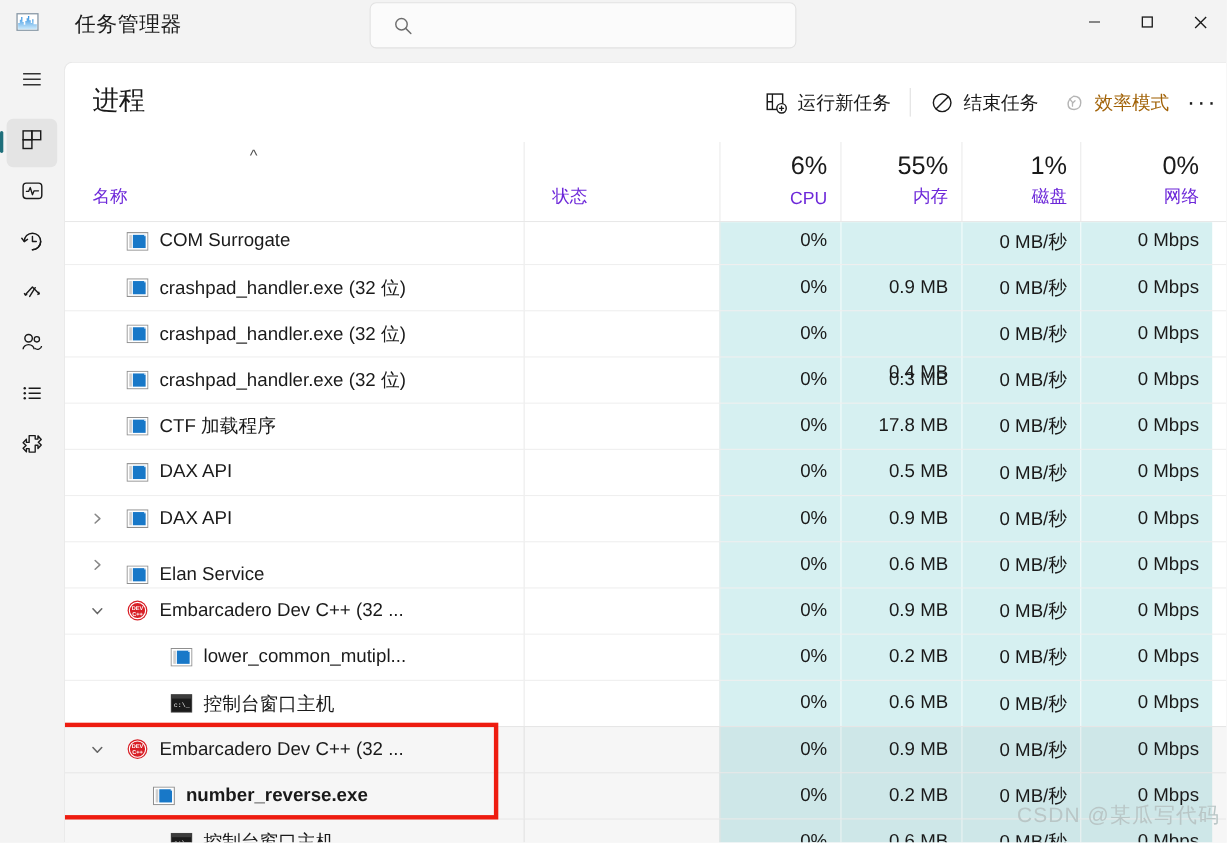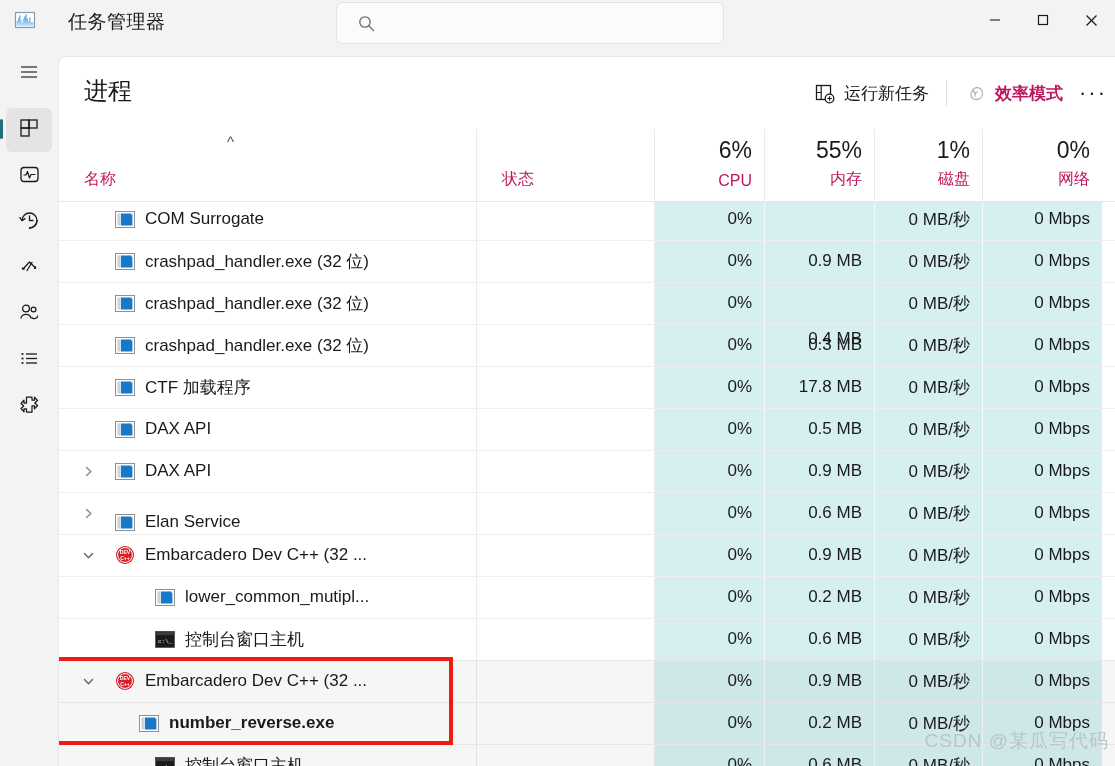--- a/index.html
+++ b/index.html
@@ -110,21 +110,21 @@
   .tb-actions {
     position: absolute; right: 2px; top: 14px;
     display: flex; align-items: center; height: 44px;
   }
   .tb-btn {
     display: flex; align-items: center;
     height: 38px; padding: 0 10px;
     border-radius: 5px; cursor: default;
     color: #1a1a1a;
   }
-  .tb-btn.disabled { color: #be185d; font-weight: bold; }
+  .tb-btn.disabled { color: #a16207; }
   .tb-btn .glyph {
     width: 22px; height: 22px;
     display: flex; align-items: center; justify-content: center;
     margin-right: 9px;
   }
   .tb-btn .lbl { font-size: 17px; white-space: nowrap; }
   .tb-sep {
     width: 1px; height: 26px;
     background: #e0e0e0;
     margin: 0 7px;
@@ -155,21 +155,21 @@
     border-left: 1px solid #ebebeb;
   }
   .th:first-child { border-left: none; }
   .th .pct {
     position: absolute; right: 12px; top: 8px;
     font-size: 23px; color: #1a1a1a;
     font-weight: 400;
   }
   .th .nm {
     position: absolute; bottom: 11px;
-    font-size: 16px; color: #be185d;
+    font-size: 16px; color: #6d28d9;
   }
   .th.lefted .nm { left: 25px; }
   .th.righted .nm { right: 12px; }
   .sort-caret {
     position: absolute; left: 168px; top: 4px;
     font-size: 15px; color: #555;
   }
 
   .tbody {
     position: relative;
@@ -400,20 +400,29 @@
               <circle cx="15.5" cy="15.5" r="4.3" fill="#ffffff" stroke="#1a1a1a" stroke-width="1.3"></circle>
               <line x1="15.5" y1="13.2" x2="15.5" y2="17.8" stroke="#1a1a1a" stroke-width="1.2"></line>
               <line x1="13.2" y1="15.5" x2="17.8" y2="15.5" stroke="#1a1a1a" stroke-width="1.2"></line>
             </svg>
           </span>
           <span class="lbl">运行新任务</span>
         </div>
 
         <div class="tb-sep"></div>
 
+        <div class="tb-btn">
+          <span class="glyph">
+            <svg width="21" height="21" viewBox="0 0 21 21">
+              <circle cx="10.5" cy="10.5" r="8" fill="none" stroke="#1a1a1a" stroke-width="1.3"></circle>
+              <line x1="4.9" y1="16.1" x2="16.1" y2="4.9" stroke="#1a1a1a" stroke-width="1.3"></line>
+            </svg>
+          </span>
+          <span class="lbl">结束任务</span>
+        </div>
 
         <div class="tb-btn disabled">
           <span class="glyph">
             <svg width="21" height="21" viewBox="0 0 21 21">
               <path d="M11 4.5 C16 4.5 17.5 7 17.5 10.5 C17.5 14 15 16.5 11.5 16.5 C8 16.5 6 14.5 6 11.5 C6 8.5 7.5 6.5 11 4.5 Z" fill="none" stroke="#b5b5b5" stroke-width="1.3"></path>
               <polyline points="7.5,7 10,10 10,13.5" fill="none" stroke="#b5b5b5" stroke-width="1.2" stroke-linecap="round" stroke-linejoin="round"></polyline>
               <line x1="10" y1="10.8" x2="12.3" y2="8.6" stroke="#b5b5b5" stroke-width="1.2" stroke-linecap="round"></line>
             </svg>
           </span>
           <span class="lbl">效率模式</span>

